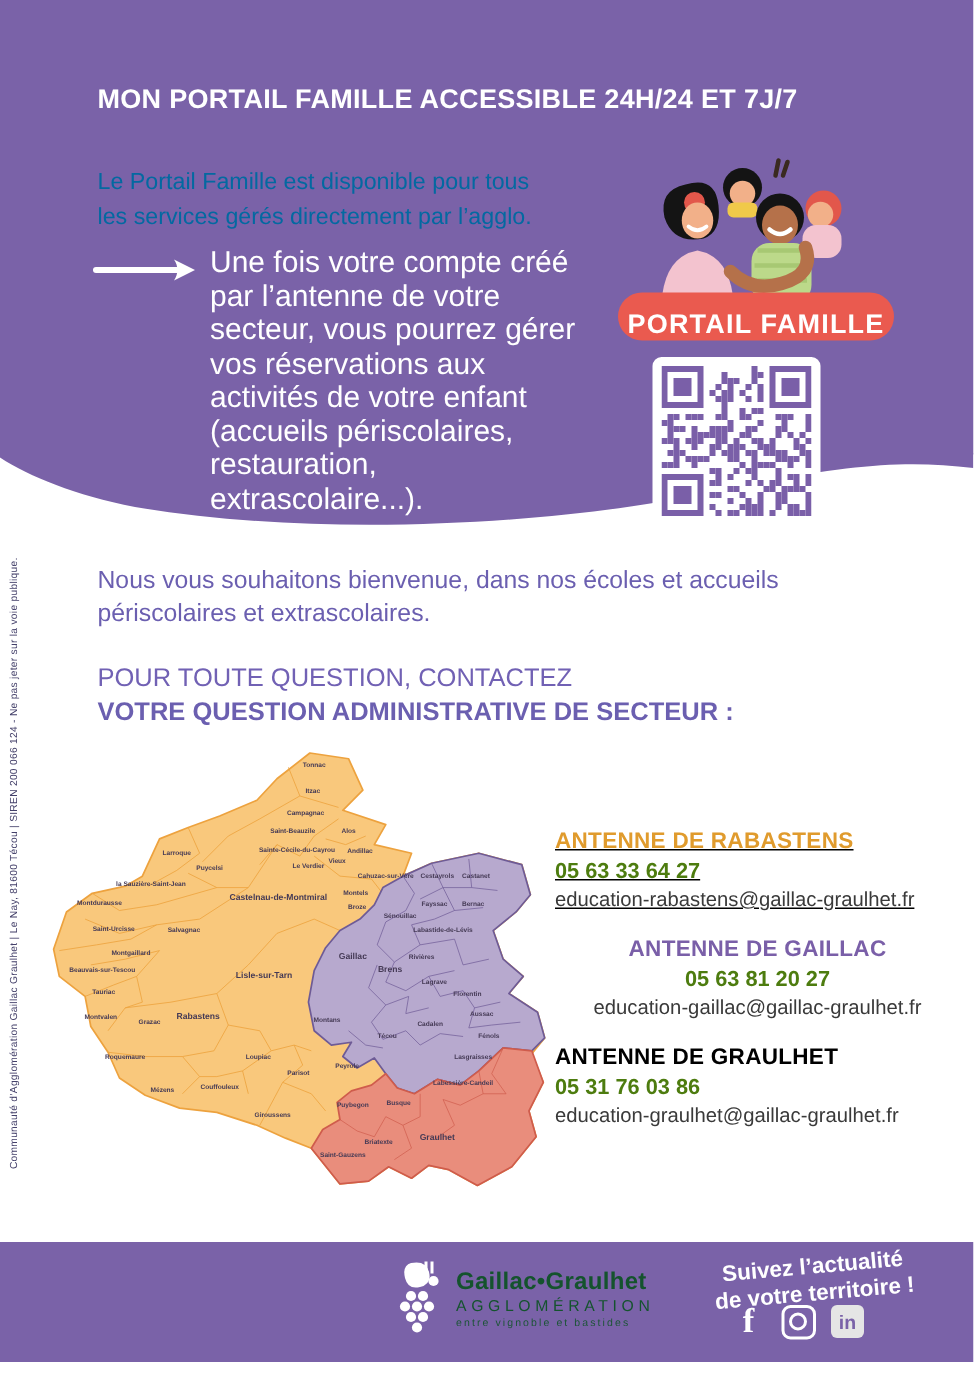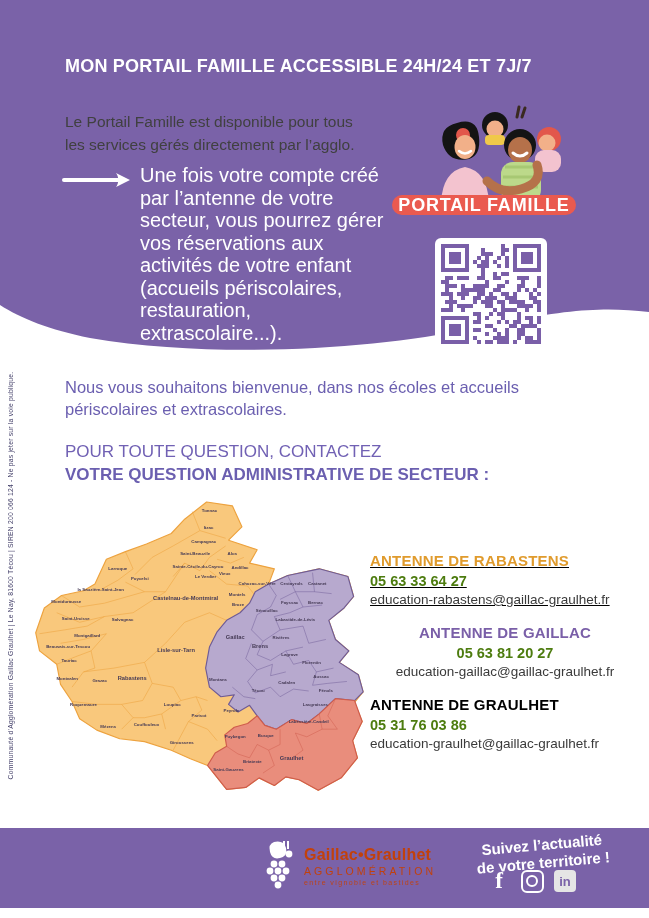--- a/index.html
+++ b/index.html
@@ -4,28 +4,28 @@
 <style>
   html,body{margin:0;padding:0;}
   body{width:649px;height:918px;position:relative;background:#ffffff;overflow:hidden;
        font-family:"Liberation Sans", sans-serif;}
   .abs{position:absolute;}
 
   
   .header-bg{left:0;top:0;width:649px;height:303px;background:#7a62a8;}
   .wave{left:0;top:302px;width:649px;height:62px;display:block;}
   .header-title{left:65px;top:56px;width:520px;color:#ffffff;font-size:18px;font-weight:bold;letter-spacing:.2px;}
-  .header-intro{left:65px;top:110px;width:330px;color:#404040;font-size:15.5px;line-height:23px;}
+  .header-intro{left:65px;top:110px;width:330px;color:#0369a1;font-size:15.5px;line-height:23px;}
   .arrow-svg{left:62px;top:172px;}
   .arrow-text{left:140px;top:164px;width:256px;color:#ffffff;font-size:20px;line-height:22.5px;}
 
   
   .fam-illu{left:425px;top:105px;}
-  .badge{left:392px;top:195px;width:184px;height:20px;background:#ea5a4f;border-radius:17px;
-         display:flex;align-items:flex-start;justify-content:center;}
+  .badge{left:412px;top:195px;width:184px;height:32px;background:#ea5a4f;border-radius:17px;
+         display:flex;align-items:flex-end;justify-content:center;}
   .badge span{color:#ffffff;font-weight:bold;font-size:18px;letter-spacing:.8px;}
 
   
   .qr-card{left:435px;top:238px;width:112px;height:112px;background:#ffffff;border-radius:6px;}
   .qr-card svg{position:absolute;left:6px;top:6px;}
 
   
   .welcome{left:65px;top:376px;width:545px;color:#6b5fb0;font-size:16.5px;line-height:22px;}
   .contact-q{left:65px;top:440px;width:545px;color:#7161b4;font-size:17px;line-height:23px;}
   .contact-q .b2{font-weight:bold;color:#6b5fb0;}
@@ -41,21 +41,21 @@
   
   .antenne{left:370px;width:270px;}
   .antenne .a-name{font-size:15px;font-weight:bold;letter-spacing:.2px;}
   .antenne .a-phone{font-size:14.5px;font-weight:bold;color:#4d7c0f;margin-top:4px;}
   .antenne .a-mail{font-size:13.5px;color:#3a3a3a;margin-top:3px;}
   .a0{top:552px;text-decoration:underline;} .a1{top:624px;text-align:center;} .a2{top:696px;}
 
   
   .footer{left:0;top:828px;width:649px;height:80px;background:#7a62a8;}
   .logo-wrap{left:262px;top:840px;display:flex;align-items:center;}
-  .logo-text{margin-left:6px;color:#c2410c;}
+  .logo-text{margin-left:6px;color:#14532d;}
   .logo-l1{font-size:16px;font-weight:bold;letter-spacing:.2px;}
   .logo-l2{font-size:10.5px;letter-spacing:3.1px;margin-top:1px;}
   .logo-l3{font-size:7px;letter-spacing:1.4px;margin-top:2px;opacity:.92;}
   .follow{left:455px;top:836px;width:175px;color:#ffffff;text-align:center;
           transform:rotate(-5deg);font-size:15px;font-weight:bold;line-height:18px;}
   .socials{left:487px;top:869px;display:flex;gap:9px;align-items:center;}
   .soc{width:24px;height:24px;display:flex;align-items:center;justify-content:center;}
   .fb{color:#ffffff;font-size:23px;font-weight:bold;font-family:"Liberation Serif",serif;}
   .ig{width:19px;height:19px;border:2.5px solid #ffffff;border-radius:6px;position:relative;}
   .ig::after{content:"";position:absolute;left:3.5px;top:3.5px;width:8px;height:8px;border:2px solid #fff;border-radius:50%;}

